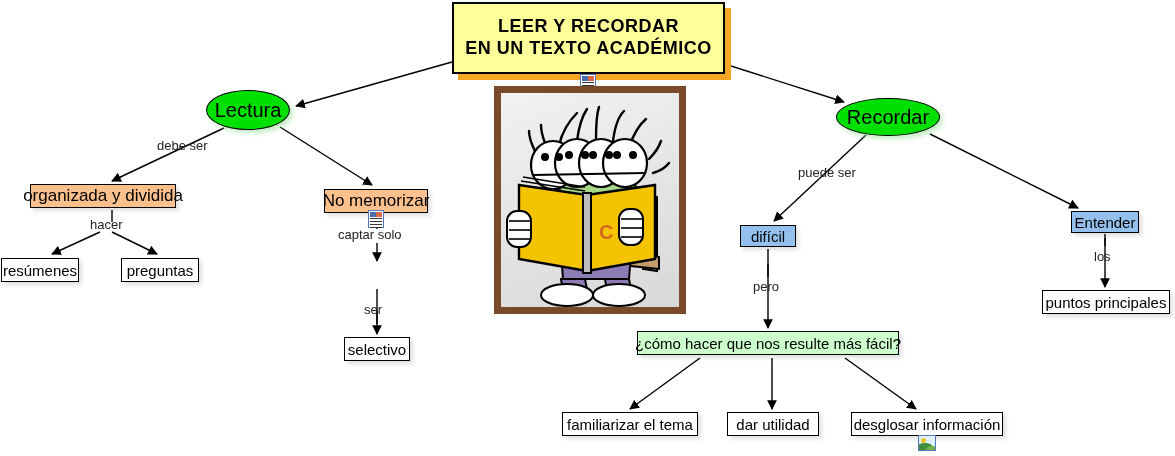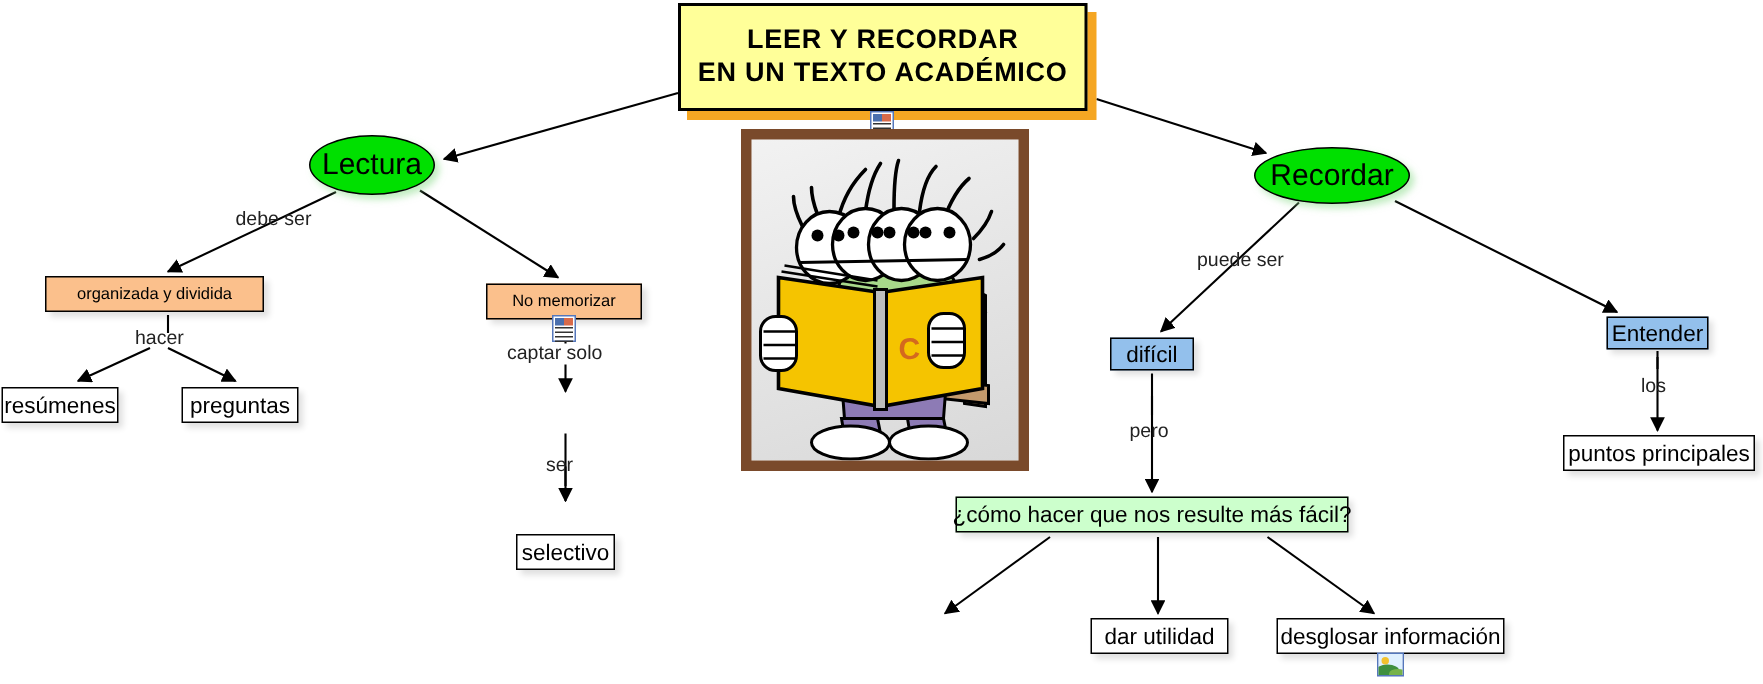--- a/index.html
+++ b/index.html
@@ -29,21 +29,21 @@
   
   .ellipse{
     border-radius:50%;background:#00e000;border:1.6px solid #000;
     font-size:20px;color:#000;
     box-shadow:3px 3px 5px rgba(140,220,140,.55);
   }
   #n-lectura{left:206px;top:90px;width:84px;height:40px;}
   #n-recordar{left:836px;top:98px;width:104px;height:38px;}
 
   
-  .box-orange{background:#fbc08c;border:1.5px solid #000;font-size:11px;
+  .box-orange{background:#fbc08c;border:1.5px solid #000;font-size:17px;
               box-shadow:3px 3px 4px rgba(0,0,0,.12);}
   #n-organizada{left:30px;top:184px;width:146px;height:24px;}
   #n-nomemorizar{left:324px;top:189px;width:104px;height:24px;}
 
   
   .box-blue{background:#93c0ec;border:1.5px solid #000;font-size:15px;
             box-shadow:3px 3px 4px rgba(0,0,0,.12);}
   #n-dificil{left:740px;top:225px;width:56px;height:22px;}
   #n-entender{left:1071px;top:211px;width:68px;height:22px;}
 
@@ -51,21 +51,21 @@
   .box-green{background:#ccffcc;border:1.5px solid #000;font-size:15px;
              box-shadow:3px 3px 4px rgba(0,0,0,.12);}
   #n-comohacer{left:637px;top:331px;width:262px;height:24px;}
 
   
   .box-white{background:#ffffff;border:1.5px solid #000;font-size:15px;
              box-shadow:3px 3px 4px rgba(0,0,0,.12);}
   #n-resumenes{left:1px;top:258px;width:78px;height:24px;}
   #n-preguntas{left:121px;top:258px;width:78px;height:24px;}
   #n-ideas{left:322px;top:264px;width:110px;height:24px;}
-  #n-selectivo{left:344px;top:337px;width:66px;height:24px;margin-top:19px;}
+  #n-selectivo{left:344px;top:337px;width:66px;height:24px;}
   #n-puntos{left:1042px;top:290px;width:128px;height:24px;}
   #n-familiarizar{left:562px;top:412px;width:136px;height:24px;}
   #n-darutilidad{left:727px;top:412px;width:92px;height:24px;}
   #n-desglosar{left:851px;top:412px;width:152px;height:24px;}
 
   
   .elabel{position:absolute;font-size:13px;color:#222;background:transparent;
           white-space:nowrap;}
 
   
@@ -265,20 +265,23 @@
   </div>
 
   <div class="node box-white" id="n-puntos">
     <span>puntos principales</span>
   </div>
 
   <div class="node box-green" id="n-comohacer">
     <span>¿cómo hacer que nos resulte más fácil?</span>
   </div>
 
+  <div class="node box-white" id="n-familiarizar">
+    <span>familiarizar el tema</span>
+  </div>
 
   <div class="node box-white" id="n-darutilidad">
     <span>dar utilidad</span>
   </div>
 
   <div class="node box-white" id="n-desglosar">
     <span>desglosar información</span>
   </div>
   <div class="icon-img" style="left:918px;top:435px;">
     <span class="sky"></span>

